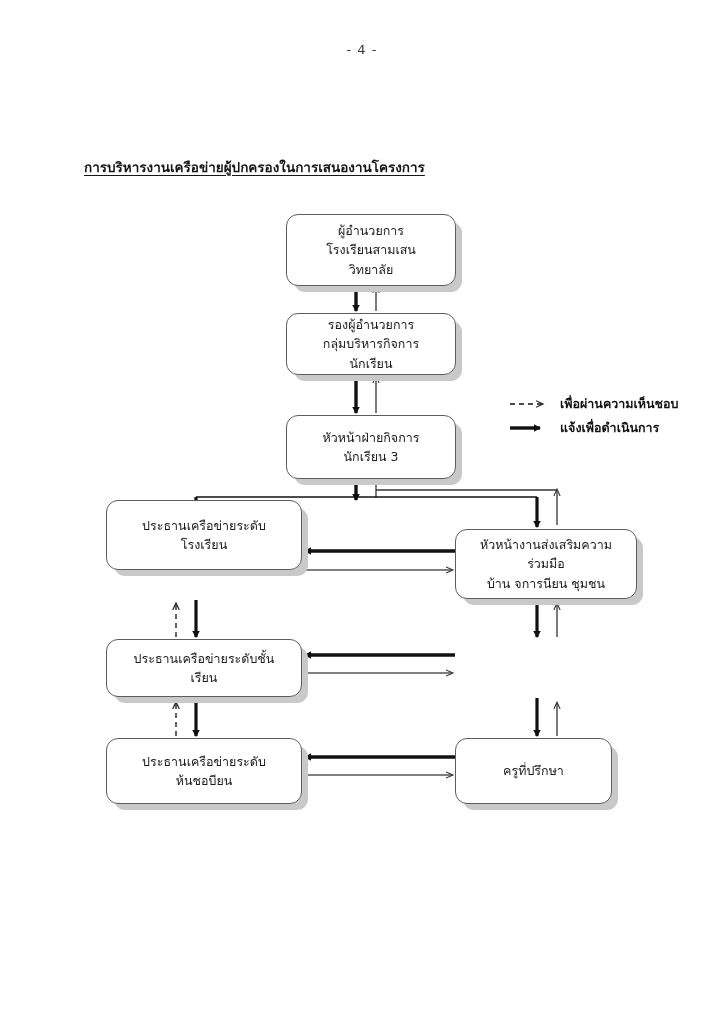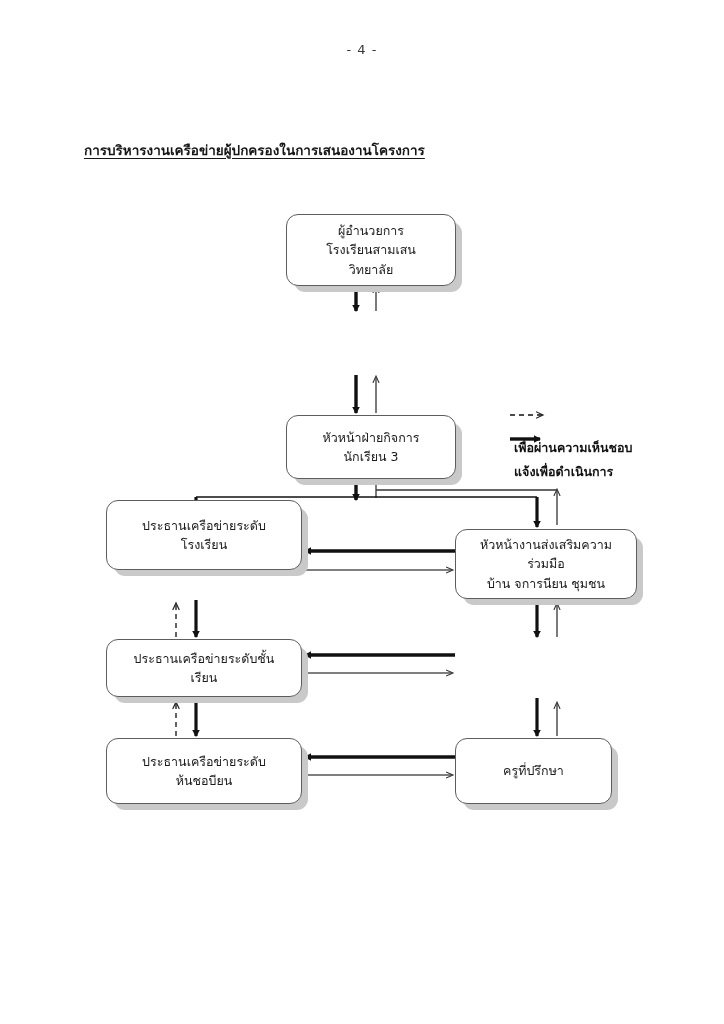--- a/index.html
+++ b/index.html
@@ -27,21 +27,21 @@
     top: 42px;
     left: 0;
     width: 724px;
     text-align: center;
     font-size: 13px;
     color: #3a3a3a;
     letter-spacing: 1px;
   }
   .doc-title {
     position: absolute;
-    top: 139px;
+    top: 156px;
     left: 84px;
     font-size: 13.5px;
     font-weight: bold;
     color: #161616;
     text-decoration: underline;
     text-underline-offset: 3px;
     white-space: nowrap;
   }
   
   .diagram {
@@ -72,22 +72,22 @@
   
   .legend {
     position: absolute;
     left: 508px;
     top: 392px;
     width: 185px;
     z-index: 4;
   }
   .legend-row {
     display: flex;
+    align-items: center;
     height: 24px;
-    flex-direction: column;
   }
   .legend-glyph {
     width: 46px;
     height: 24px;
     flex: 0 0 46px;
   }
   .legend-label {
     font-size: 12.5px;
     font-weight: bold;
     color: #111;
@@ -166,20 +166,26 @@
       <line x1="557" y1="736" x2="557" y2="703" stroke="#333" stroke-width="1.3" marker-end="url(#ahThin)"></line>
     </svg>
 
     <div class="node" style="left:286px; top:214px; width:170px; height:72px;">
       <div>
         <span>ผู้อำนวยการ</span>
         <span>โรงเรียนสามเสนวิทยาลัย</span>
       </div>
     </div>
 
+    <div class="node" style="left:286px; top:313px; width:170px; height:62px;">
+      <div>
+        <span>รองผู้อำนวยการ</span>
+        <span>กลุ่มบริหารกิจการนักเรียน</span>
+      </div>
+    </div>
 
     <div class="node" style="left:286px; top:415px; width:170px; height:64px;">
       <div>
         <span>หัวหน้าฝ่ายกิจการนักเรียน 3</span>
       </div>
     </div>
 
     <div class="node" style="left:106px; top:500px; width:196px; height:70px;">
       <div>
         <span>ประธานเครือข่ายระดับโรงเรียน</span>

